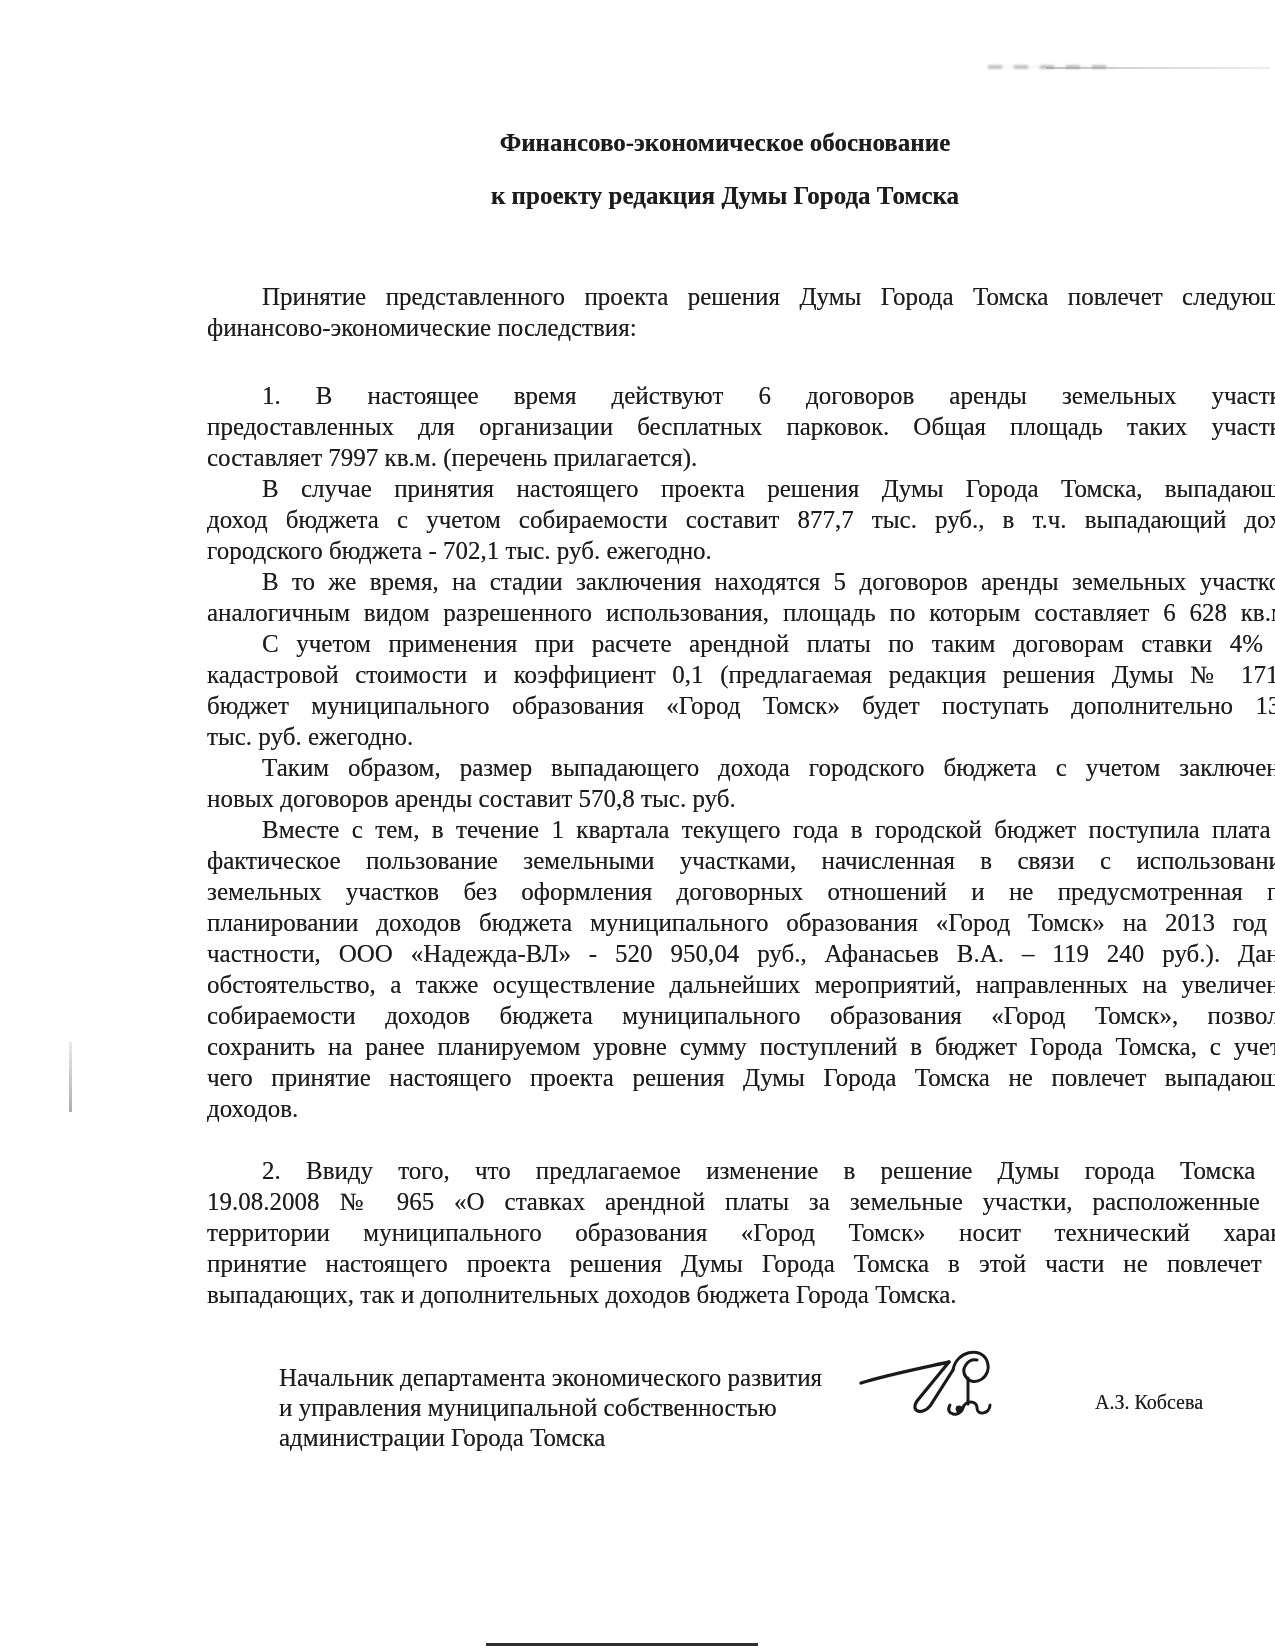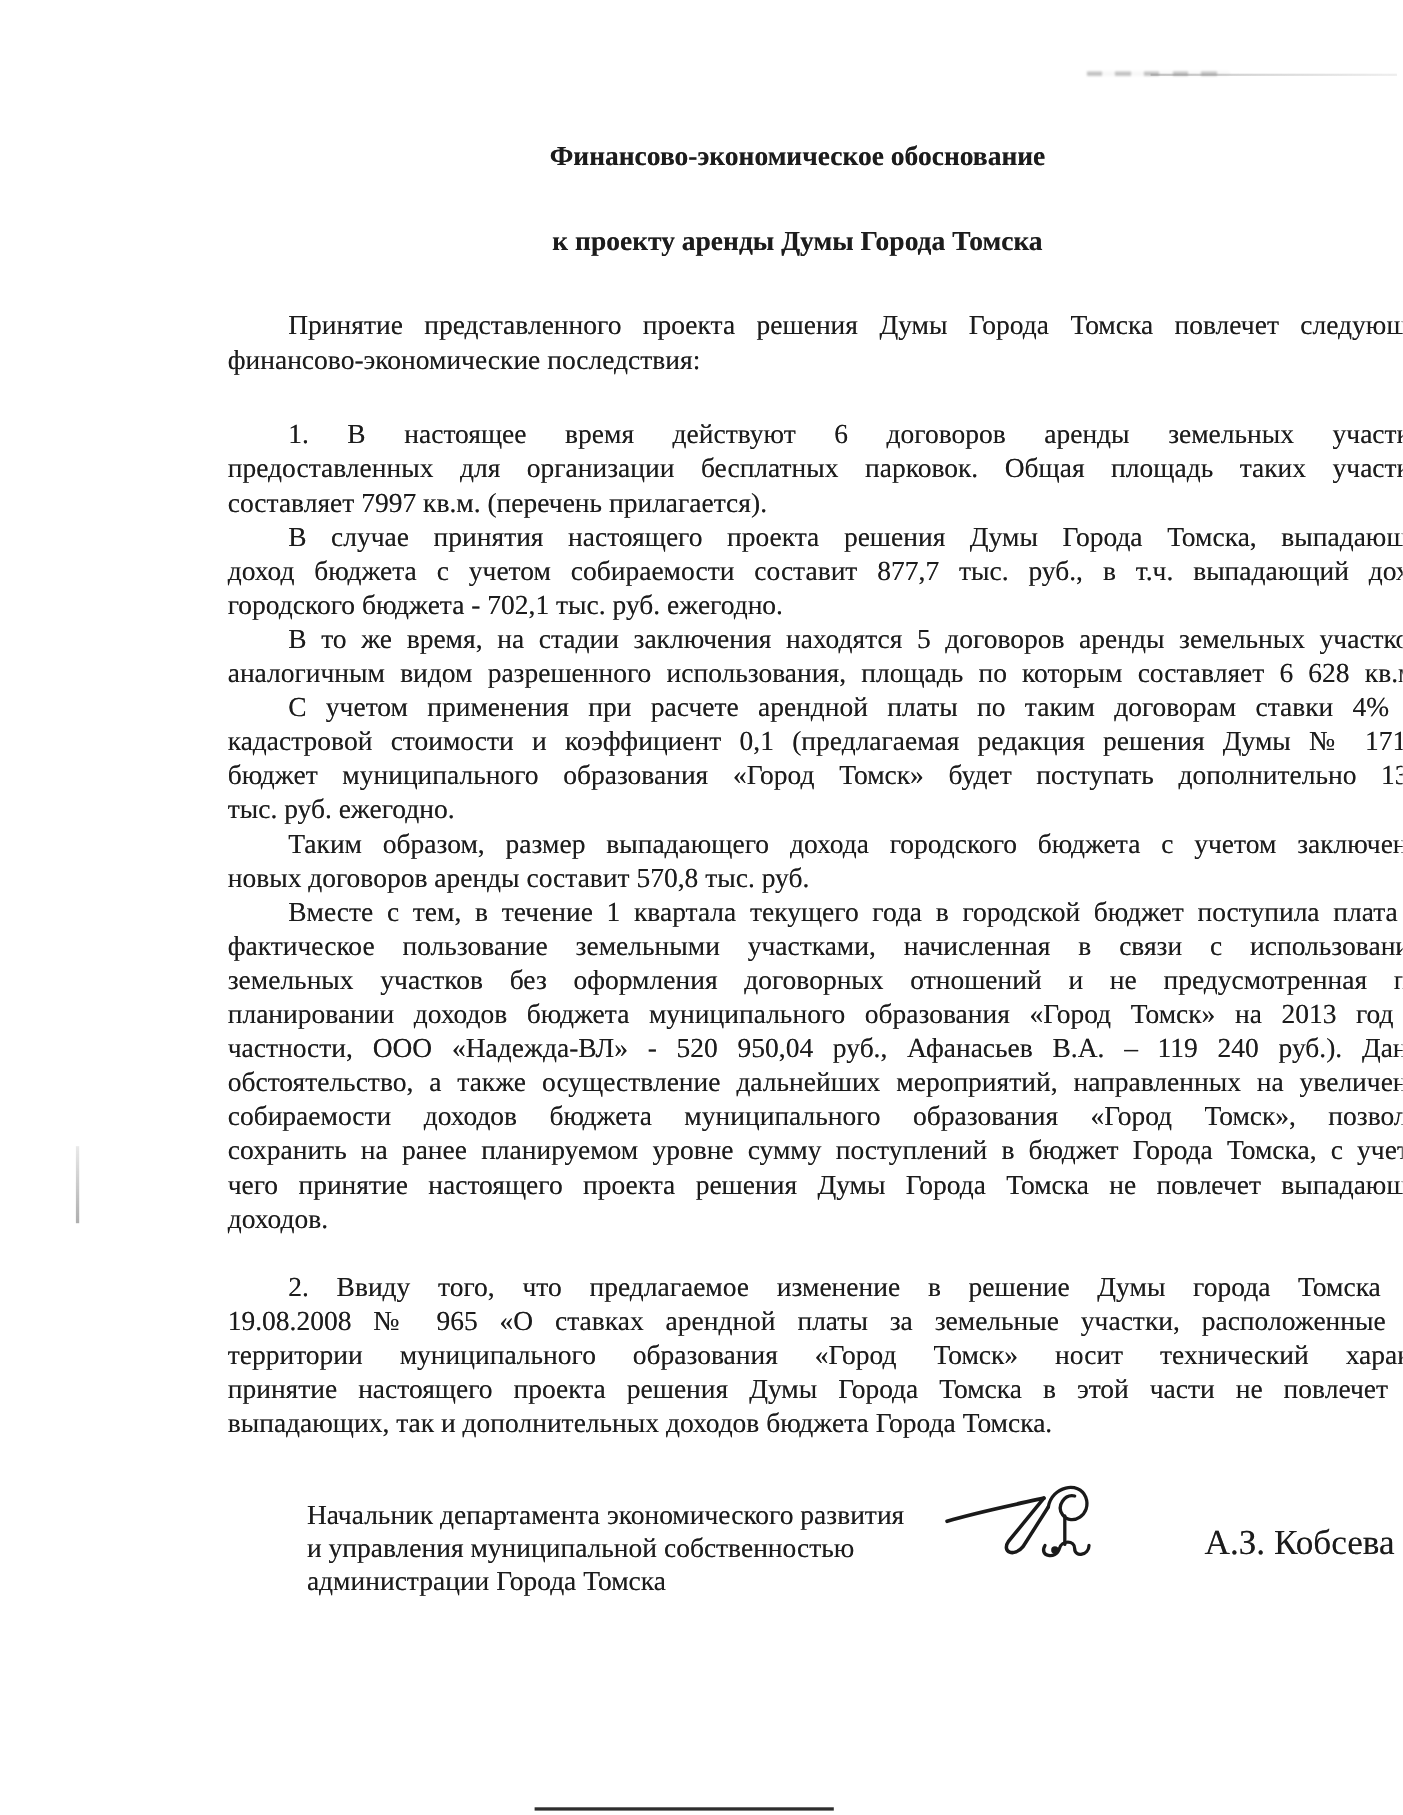--- a/index.html
+++ b/index.html
@@ -20,21 +20,21 @@
 
   .header {
     position: absolute;
     left: 207px; top: 128px;
     width: 1036px;
     text-align: center;
     font-weight: bold;
     font-size: 25px;
     line-height: 30px;
   }
-  .t1 { margin: 0 0 47px 0; }
+  .t1 { margin: 0 0 23px 0; }
   .t2, .t3 { margin: 0; }
 
   .body {
     position: absolute;
     left: 207px; top: 281px;
     width: 1086px;
     font-size: 25px;
     line-height: 31px;
   }
   .para { margin: 0; }
@@ -51,21 +51,21 @@
     position: relative;
     padding-left: 72px;
     font-size: 25px;
     line-height: 30px;
   }
   .sig .line { text-align-last: left; white-space: nowrap; }
   .sig-name {
     position: absolute;
     left: 888px; top: 24px;
     white-space: nowrap;
-    font-size: 32px;
+    font-size: 20px;
   }
   .sig-scribble {
     position: absolute;
     left: 648px; top: -18px;
     width: 195px; height: 78px;
   }
 
   
   .streak { position: absolute; left: 988px; top: 62px; width: 282px; height: 10px; }
   .streak .d1 {
@@ -93,21 +93,21 @@
 
 <div class="page">
 
   <div class="streak">
     <div class="d1"></div>
     <div class="d2"></div>
   </div>
 
   <div class="header">
     <div class="t1">Финансово-экономическое обоснование</div>
-    <div class="t2">к проекту аренды Думы Города Томска</div>
+    <div class="t2">к проекту редакция Думы Города Томска</div>
   </div>
 
   <div class="body" id="doc-body">
 
     <div class="para">
         <div class="line">Принятие представленного проекта решения Думы Города Томска повлечет следующи</div>
         <div class="line last">финансово-экономические последствия:</div>
       </div>
       <div class="para" style="margin-top: 37px;">
         <div class="line">1. В настоящее время действуют 6 договоров аренды земельных участко</div>

